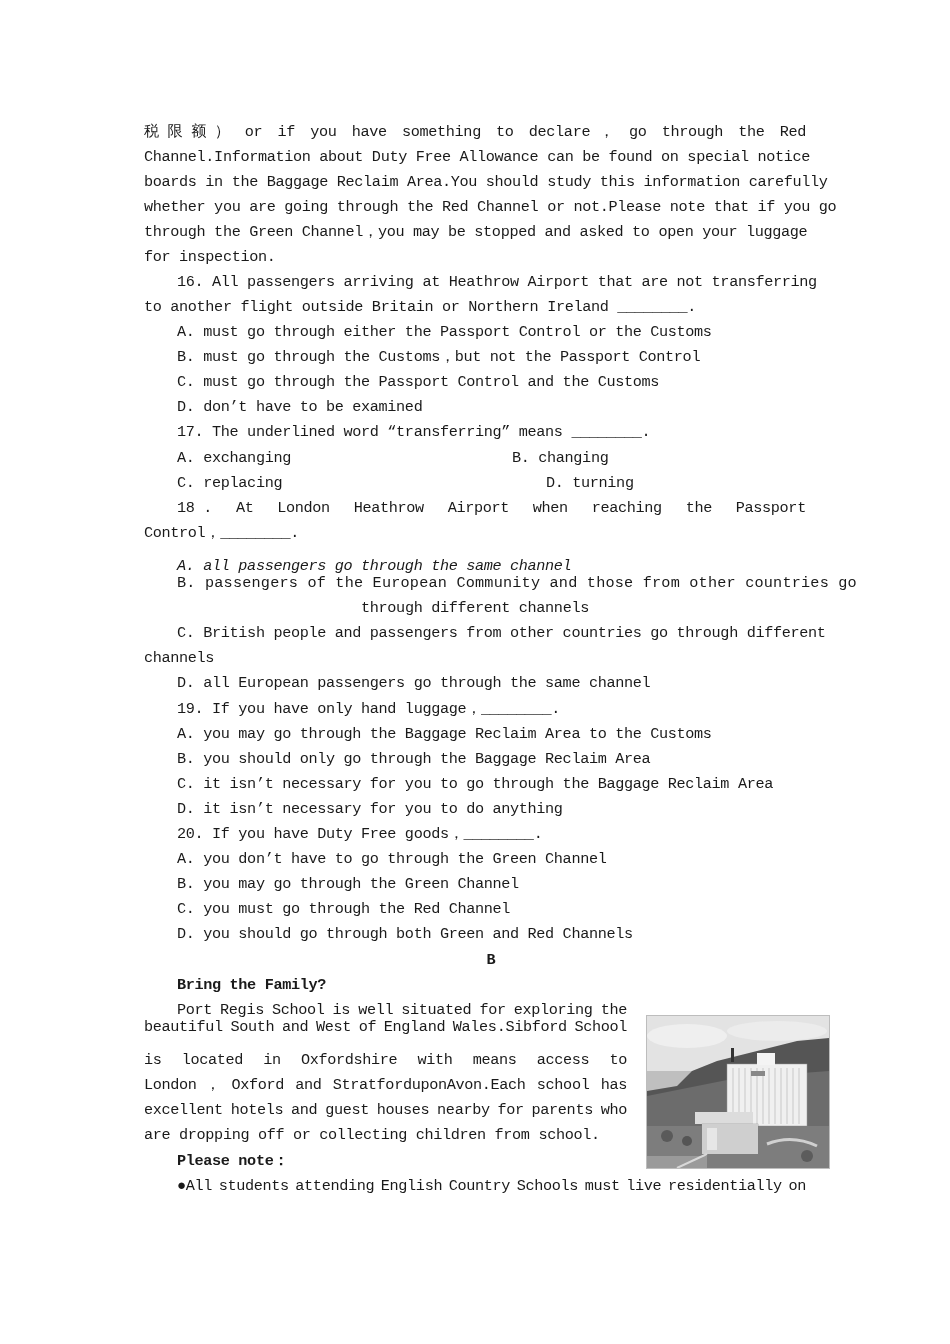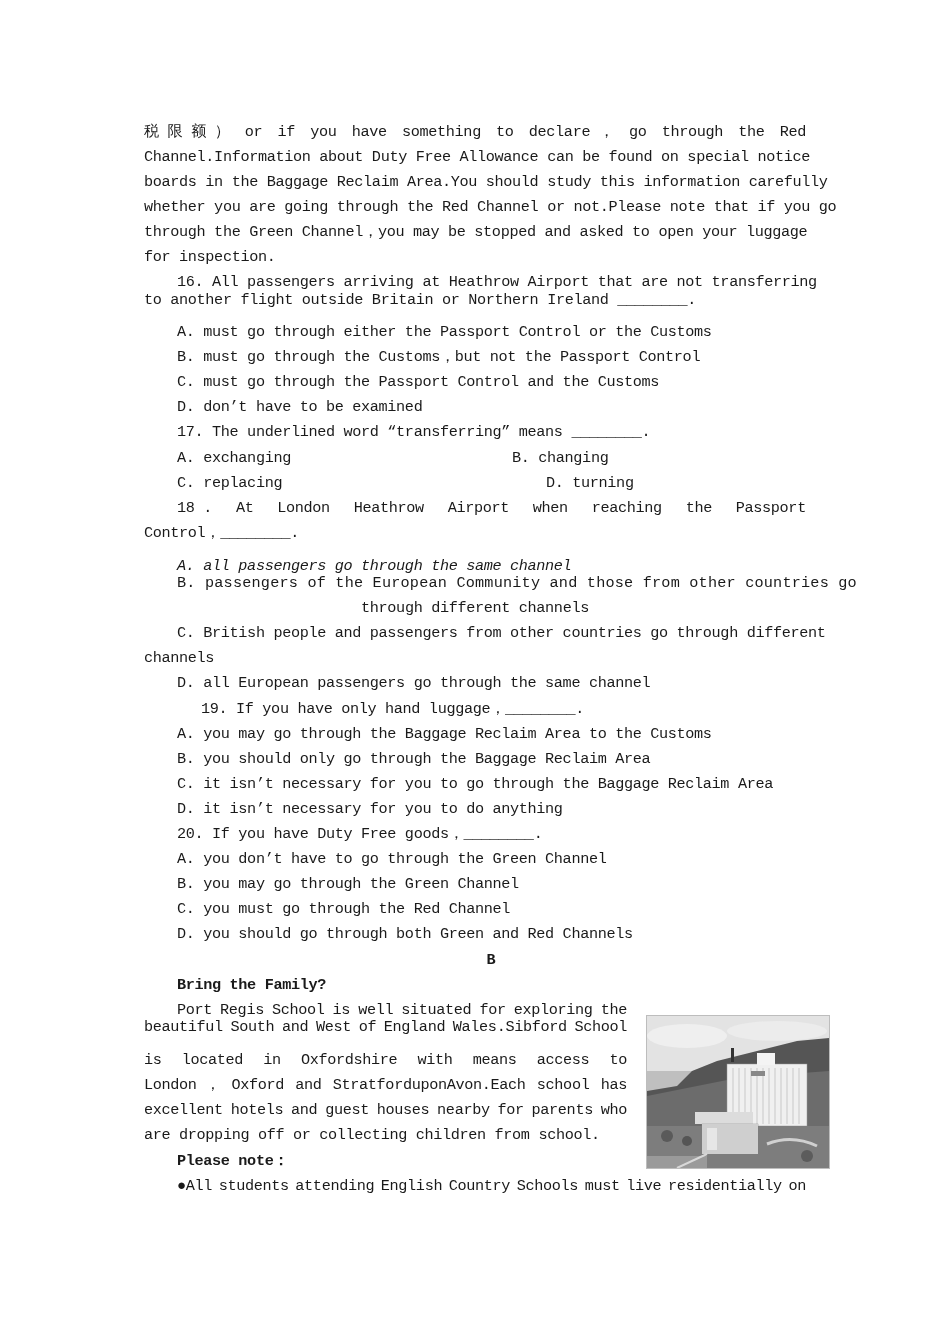--- a/index.html
+++ b/index.html
@@ -73,21 +73,21 @@
     <span>the</span>
     <span>Red</span>
   </div>
   <div class="line" style="top:170px;">boards in the Baggage Reclaim Area.You should study this information carefully</div>
   <div class="line" style="top:145px;">Channel.Information about Duty Free Allowance can be found on special notice</div>
   <div class="line" style="top:195px;">whether you are going through the Red Channel or not.Please note that if you go</div>
   <div class="line" style="top:220px;">through the Green Channel，you may be stopped and asked to open your luggage</div>
   <div class="line" style="top:245px;">for inspection.</div>
 
   <div class="line indent" style="top:270px;">16. All passengers arriving at Heathrow Airport that are not transferring</div>
-  <div class="line" style="top:288px;">to another flight outside Britain or Northern Ireland ________.</div>
+  <div class="line" style="top:295px;">to another flight outside Britain or Northern Ireland ________.</div>
   <div class="line indent" style="top:320px;">A. must go through either the Passport Control or the Customs</div>
   <div class="line indent" style="top:345px;">B. must go through the Customs，but not the Passport Control</div>
   <div class="line indent" style="top:370px;">C. must go through the Passport Control and the Customs</div>
   <div class="line indent" style="top:395px;">D. don’t have to be examined</div>
 
   <div class="line indent" style="top:420px;">17. The underlined word “transferring” means ________.</div>
   <div class="line indent" style="top:446px;">
     <span>A. exchanging</span>
     <span class="col2" style="left:335px;">B. changing</span>
   </div>
@@ -108,21 +108,21 @@
     <span>Passport</span>
   </div>
   <div class="line" style="top:521px;">Control，________.</div>
   <div class="line indent" style="top:554px;font-style:italic;">A. all passengers go through the same channel</div>
   <div class="line indent" style="top:571px; letter-spacing:0.2px;">B. passengers of the European Community and those from other countries go</div>
   <div class="line" style="top:596px;text-align:center;">through different channels</div>
   <div class="line indent" style="top:621px;">C. British people and passengers from other countries go through different</div>
   <div class="line" style="top:646px;">channels</div>
   <div class="line indent" style="top:671px;">D. all European passengers go through the same channel</div>
 
-  <div class="line indent" style="top:697px;margin-left:24px;">19. If you have only hand luggage，________.</div>
+  <div class="line indent" style="top:697px;">19. If you have only hand luggage，________.</div>
   <div class="line indent" style="top:722px;">A. you may go through the Baggage Reclaim Area to the Customs</div>
   <div class="line indent" style="top:747px;">B. you should only go through the Baggage Reclaim Area</div>
   <div class="line indent" style="top:772px;">C. it isn’t necessary for you to go through the Baggage Reclaim Area</div>
   <div class="line indent" style="top:797px;">D. it isn’t necessary for you to do anything</div>
 
   <div class="line indent" style="top:822px;">20. If you have Duty Free goods，________.</div>
   <div class="line indent" style="top:847px;">A. you don’t have to go through the Green Channel</div>
   <div class="line indent" style="top:872px;">B. you may go through the Green Channel</div>
   <div class="line indent" style="top:897px;">C. you must go through the Red Channel</div>
   <div class="line indent" style="top:922px;">D. you should go through both Green and Red Channels</div>

